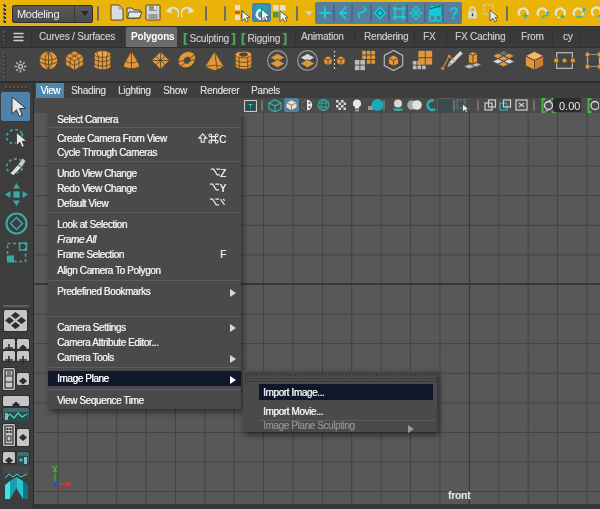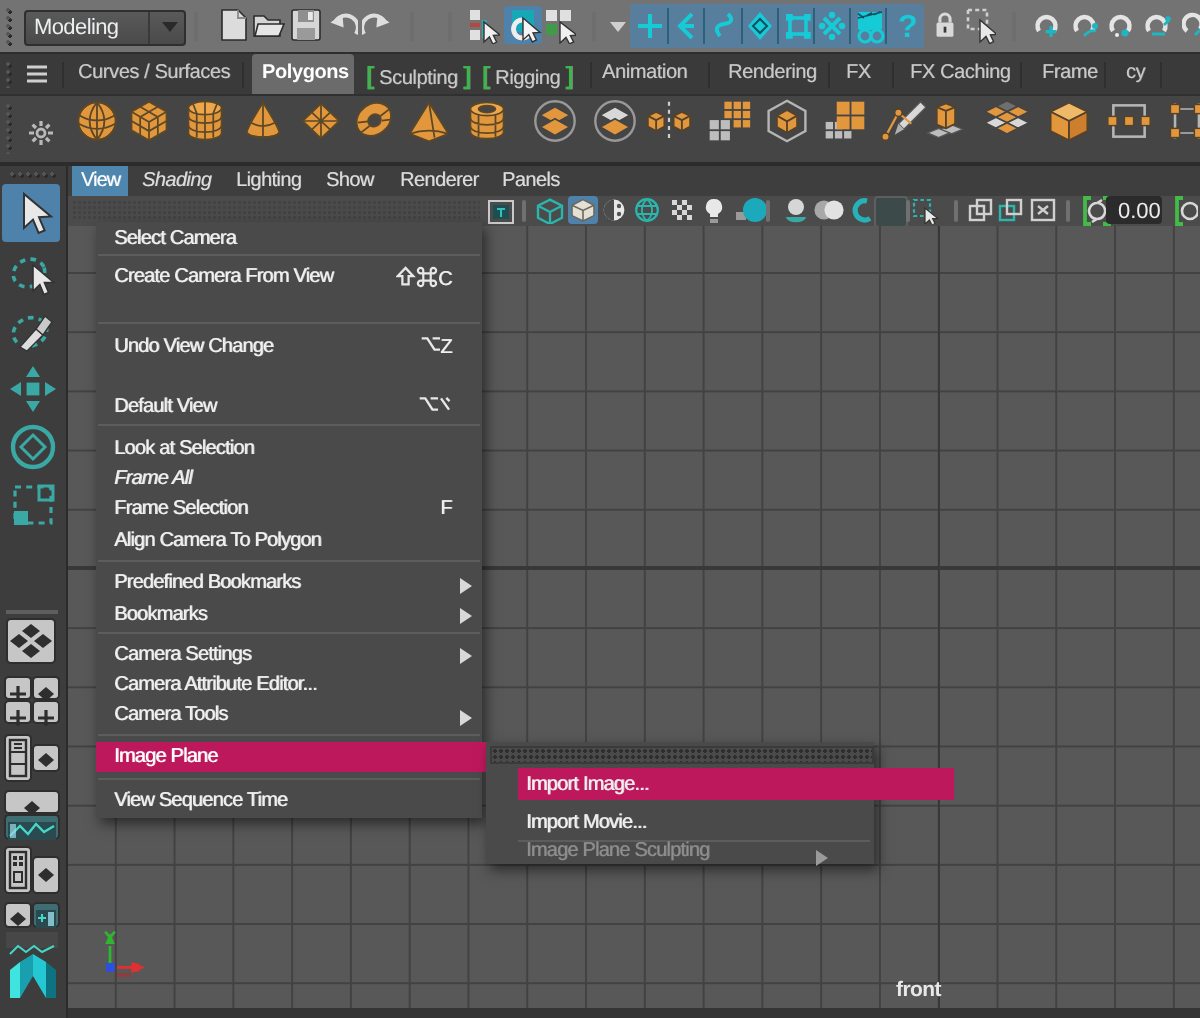--- a/index.html
+++ b/index.html
@@ -1,20 +1,20 @@
 <!DOCTYPE html>
 <html><head>
 <meta charset="utf-8">
 <style>
   html,body{margin:0;padding:0;background:#3b3b3b;}
   #app{position:relative;width:600px;height:509px;background:#3b3b3b;overflow:hidden;
        font-family:"Liberation Sans",sans-serif;-webkit-font-smoothing:antialiased;}
   .abs{position:absolute;}
   
-  #row1{left:0;top:0;width:600px;height:26px;background:#737373;border-bottom:1px solid #2e2e2e;}
+  #row1{left:0;top:0;width:600px;height:26px;background:#eab308;border-bottom:1px solid #2e2e2e;}
   .grip{background-image:radial-gradient(circle,#555 34%,transparent 36%),radial-gradient(circle,#2a2a2a 34%,transparent 36%);
         background-size:4px 4px;background-position:0 0,1px 1px;}
   #modbox{left:12px;top:5px;width:79px;height:16px;background:linear-gradient(#5a5a5a,#4a4a4a);border:1px solid #2f2f2f;border-radius:2px;}
   #modbox span{position:absolute;left:4px;top:1.5px;font-size:11px;letter-spacing:-0.3px;color:#eceff0;}
   #modarrow{position:absolute;right:3px;top:5px;width:0;height:0;border-left:4.5px solid transparent;border-right:4.5px solid transparent;border-top:5px solid #2a2a2a;}
   .vsep{width:2px;background:#6e6e6e;border-radius:1px;}
   
   #tabs{left:0;top:27px;width:600px;height:20px;background:#3a3a3a;border-bottom:1px solid #303030;}
   .tab{position:absolute;top:4px;font-size:10px;letter-spacing:-0.2px;color:#c9c9c9;white-space:nowrap;text-shadow:0.3px 0 0 rgba(201,201,201,0.5);}
   .tabsep{position:absolute;top:4px;width:1px;height:13px;background:#2f2f2f;}
@@ -44,21 +44,21 @@
   #haxis{left:34px;top:283px;width:566px;height:1.6px;background:#383838;}
   #bottom{left:34px;top:504px;width:566px;height:5px;background:#353535;}
   #front{left:448px;top:489px;font-size:10.5px;font-weight:bold;letter-spacing:-0.3px;color:#e8e8e8;}
   
   #menu{left:48px;top:111px;width:193px;height:298px;background:#4a4a4a;box-shadow:2px 3px 6px rgba(0,0,0,.5);}
   .mi{position:absolute;left:0;width:193px;height:16px;}
   .mi span.l{position:absolute;left:9px;top:2.5px;font-size:10px;letter-spacing:-0.4px;color:#f0f0f0;text-shadow:0.45px 0 0 rgba(240,240,240,0.8);white-space:nowrap;}
   .mi span.r{position:absolute;right:15px;top:2.5px;font-size:10px;letter-spacing:-0.2px;color:#f0f0f0;text-shadow:0.45px 0 0 rgba(240,240,240,0.8);white-space:nowrap;}
   .msep{position:absolute;left:1px;width:191px;height:1px;background:#5d5d5d;}
   .marr{position:absolute;right:5px;top:5px;width:0;height:0;border-top:4px solid transparent;border-bottom:4px solid transparent;border-left:6px solid #d8d8d8;}
-  .hl{background:#be185d;padding-left:44px;}
+  .hl{background:#0f172a;}
   #submenu{left:243px;top:371px;width:194px;height:61px;background:#4a4a4a;box-shadow:2px 3px 6px rgba(0,0,0,.5);}
   #tear{position:absolute;left:2px;top:2px;width:190px;height:7px;
      background-image:radial-gradient(circle,#2e2e2e 40%,transparent 42%);background-size:3px 3px;border:1px solid #3a3a3a;}
   .smi{position:absolute;left:16px;width:174px;height:16px;}
   .smi span{position:absolute;left:4px;top:2.5px;font-size:10px;letter-spacing:-0.4px;color:#f0f0f0;text-shadow:0.45px 0 0 rgba(240,240,240,0.8);white-space:nowrap;}
 </style>
 </head>
 <body>
 <div id="app">
 
@@ -196,21 +196,21 @@
     <div class="tab" style="left:39px;">Curves / Surfaces</div>
     <div id="polytab">
         <span>Polygons</span>
       </div>
     <div class="tab" style="left:183px;"><span class="gbr">[</span> Sculpting <span class="gbr">]</span></div>
     <div class="tab" style="left:241px;"><span class="gbr">[</span> Rigging <span class="gbr">]</span></div>
     <div class="tab" style="left:301px;">Animation</div>
     <div class="tab" style="left:364px;">Rendering</div>
     <div class="tab" style="left:423px;">FX</div>
     <div class="tab" style="left:455px;">FX Caching</div>
-    <div class="tab" style="left:521px;">Frame</div>
+    <div class="tab" style="left:521px;">From</div>
     <div class="tab" style="left:563px;text-align:right;">cy</div>
     <div class="tabsep" style="left:31px;"></div>
     <div class="tabsep" style="left:121px;"></div>
     <div class="tabsep" style="left:295px;"></div>
     <div class="tabsep" style="left:354px;"></div>
     <div class="tabsep" style="left:414px;"></div>
     <div class="tabsep" style="left:446px;"></div>
     <div class="tabsep" style="left:510px;"></div>
     <div class="tabsep" style="left:552px;"></div>
     <div class="tabsep" style="left:580px;"></div>
@@ -496,21 +496,21 @@
         <path d="M7 6 L13.5 2 L13.5 13 L7 24 Z" fill="#1a9fae"></path>
         <path d="M13.5 2 L20 6 L20 24 L13.5 13 Z" fill="#23c8d2"></path>
         <path d="M20 6 L25 10 L25 24 L20 24 Z" fill="#0e7380"></path>
       </svg>
   </div>
 
   <div id="pmenubar" class="abs">
     <div id="viewhl">
         <span>View</span>
       </div>
-    <div class="pm" style="left:37px;font-style:italic;">Shading</div>
+    <div class="pm" style="left:37px;">Shading</div>
     <div class="pm" style="left:84px;">Lighting</div>
     <div class="pm" style="left:129px;">Show</div>
     <div class="pm" style="left:166px;">Renderer</div>
     <div class="pm" style="left:217px;">Panels</div>
   </div>
 
   <div id="ptool" class="abs">
     <div id="pdots"></div>
     <svg class="abs" style="left:210px;top:1.5px" width="13" height="12" viewBox="0 0 13 12">
         <rect x="0.5" y="0.5" width="12" height="11" fill="none" stroke="#c9c9c9" stroke-width="1"></rect>
@@ -620,26 +620,35 @@
       </div>
     <div class="msep" style="top:16px;"></div>
     <div class="mi" style="top:19px;">
         <span class="l">Create Camera From View</span>
       <span class="r"><svg width="9.5" height="10.5" viewBox="0 0 11 12" style="vertical-align:-1px">
             <path d="M5.5 1 L10 5.8 H7.3 V10.5 H3.7 V5.8 H1 Z" fill="none" stroke="#e8e8e8" stroke-width="1.3"></path>
           </svg><svg width="11" height="11" viewBox="0 0 13 13" style="vertical-align:-1.5px">
             <path d="M4.3 4.3 H8.7 V8.7 H4.3 Z M4.3 4.3 H2.9 A1.6 1.6 0 1 1 4.3 2.9 Z M8.7 4.3 V2.9 A1.6 1.6 0 1 1 10.1 4.3 Z M8.7 8.7 H10.1 A1.6 1.6 0 1 1 8.7 10.1 Z M4.3 8.7 V10.1 A1.6 1.6 0 1 1 2.9 8.7 Z" fill="none" stroke="#e8e8e8" stroke-width="1.3"></path>
           </svg>C</span>
       </div>
+    <div class="mi" style="top:33.5px;">
+        <span class="l">Cycle Through Cameras</span>
+      </div>
     <div class="msep" style="top:50px;"></div>
     <div class="mi" style="top:54px;">
         <span class="l">Undo View Change</span>
       <span class="r"><svg width="10.5" height="8" viewBox="0 0 13 10" style="vertical-align:0.5px">
             <path d="M1 1.5 H4.5 L9 8.5 H12.5 M7.8 1.5 H12.5" fill="none" stroke="#e8e8e8" stroke-width="1.5"></path>
           </svg>Z</span>
+      </div>
+    <div class="mi" style="top:69px;">
+        <span class="l">Redo View Change</span>
+      <span class="r"><svg width="10.5" height="8" viewBox="0 0 13 10" style="vertical-align:0.5px">
+            <path d="M1 1.5 H4.5 L9 8.5 H12.5 M7.8 1.5 H12.5" fill="none" stroke="#e8e8e8" stroke-width="1.5"></path>
+          </svg>Y</span>
       </div>
     <div class="mi" style="top:84px;">
         <span class="l">Default View</span>
       <span class="r"><svg width="10.5" height="8" viewBox="0 0 13 10" style="vertical-align:0.5px">
             <path d="M1 1.5 H4.5 L9 8.5 H12.5 M7.8 1.5 H12.5" fill="none" stroke="#e8e8e8" stroke-width="1.5"></path>
           </svg><svg width="7" height="8" viewBox="0 0 8 10" style="vertical-align:0.5px">
             <path d="M1.5 1.5 L6.5 8.5 M4.8 1.2 L6.8 3.2" fill="none" stroke="#e8e8e8" stroke-width="1.5"></path>
           </svg></span>
       </div>
     <div class="msep" style="top:101px;"></div>
@@ -654,24 +663,20 @@
         <span class="r">F</span>
       </div>
     <div class="mi" style="top:151.5px;">
         <span class="l">Align Camera To Polygon</span>
       </div>
     <div class="msep" style="top:169px;"></div>
     <div class="mi" style="top:172.5px;">
         <span class="l">Predefined Bookmarks</span>
         <div class="marr"></div>
       </div>
-    <div class="mi" style="top:188px;">
-        <span class="l">Bookmarks</span>
-        <div class="marr"></div>
-      </div>
     <div class="msep" style="top:205px;"></div>
     <div class="mi" style="top:208px;">
         <span class="l">Camera Settings</span>
         <div class="marr"></div>
       </div>
     <div class="mi" style="top:238.5px;">
         <span class="l">Camera Tools</span>
         <div class="marr"></div>
       </div>
     <div class="mi" style="top:223.5px;">

